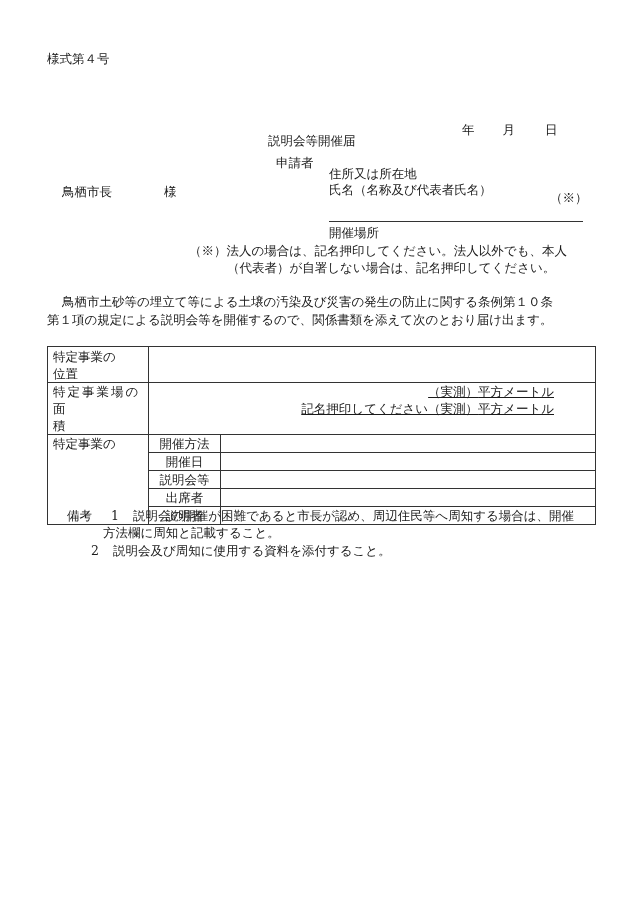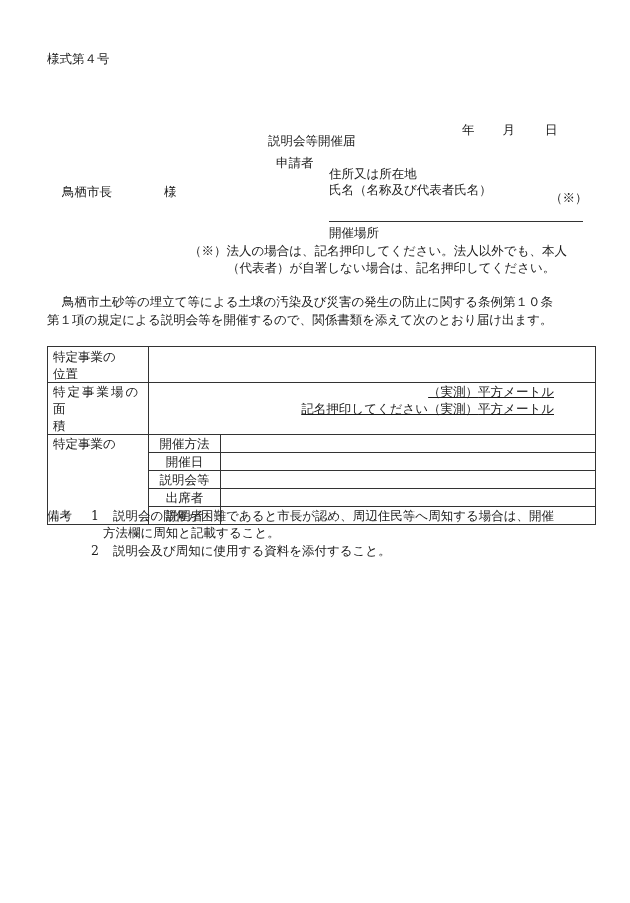--- a/index.html
+++ b/index.html
@@ -37,21 +37,21 @@
   .c1 { width: 101px; }
   .c2 { width: 72px; }
   .row-loc td { height: 34px; }
   .row-loc .h { line-height: 17px; padding-top: 1px; }
   .row-area td { height: 34px; }
   .area-line { display: flex; justify-content: flex-end; line-height: 17px; padding-left: 3px; padding-right: 36px; text-decoration: underline; }
   .area-h { line-height: 17px; letter-spacing: 2px; }
   .sub td { height: 17px; line-height: 17px; }
   .sub .lbl { text-align: center; margin-top: 10px; }
   .remarks { left: 47px; top: 510px; }
-  .remarks .k { display:inline-block; width: 44px; }
+  .remarks .k { display:inline-block; width: 44px; margin-left: 20px; }
   .remarks .n { display:inline-block; width: 22px; }
   .remarks-cont { left: 103px; top: 527px; }
   .remarks2 { left: 91px; top: 545px; }
   .remarks2 .n { display:inline-block; width: 22px; }
 </style>
 </head>
 <body>
 
 <div class="abs form-no">様式第４号</div>
 <div class="abs title">説明会等開催届</div>

